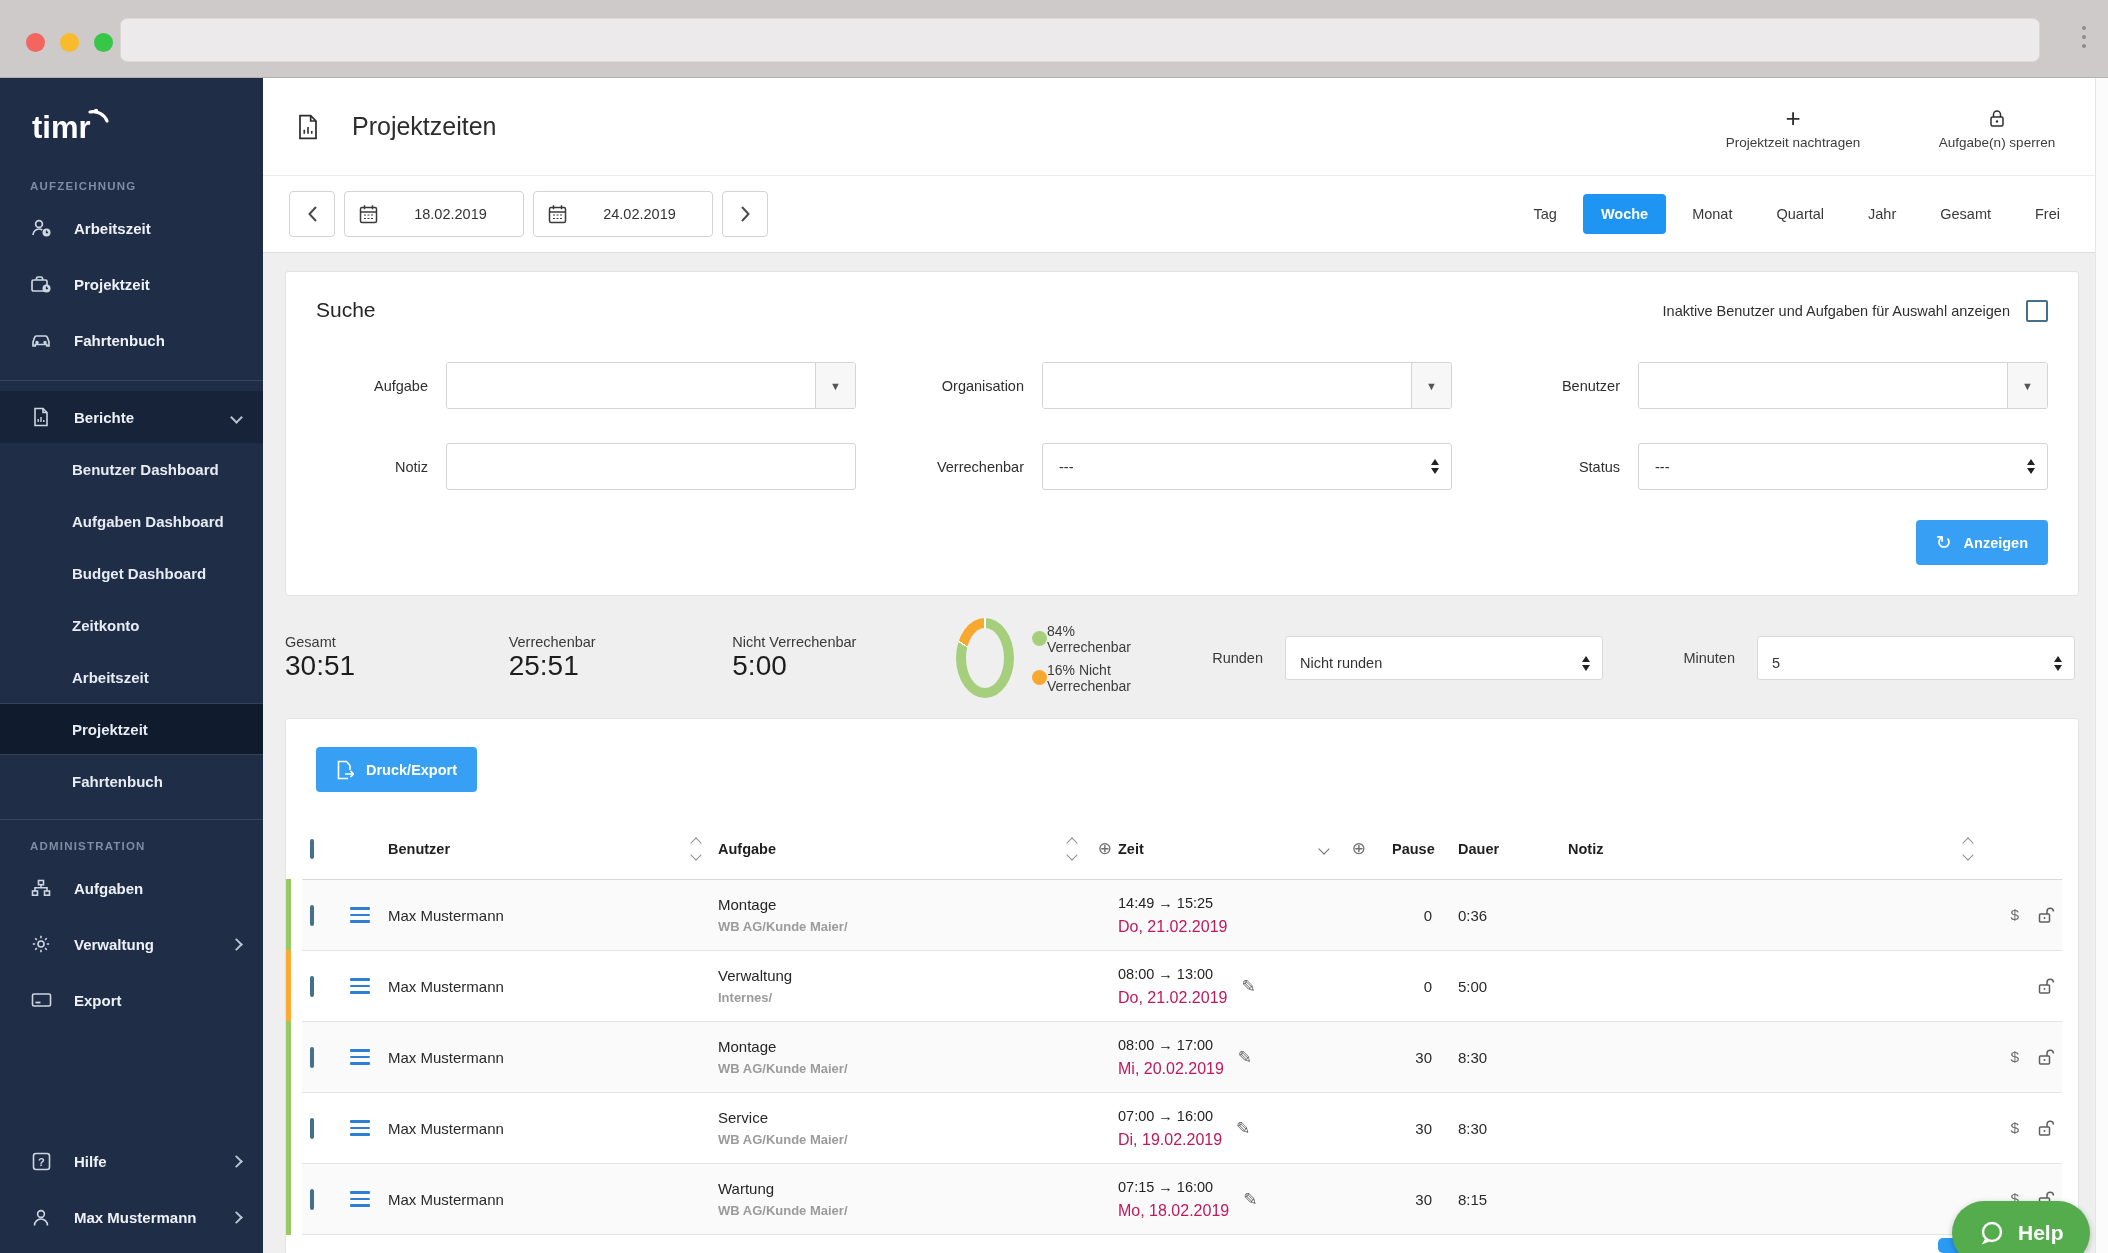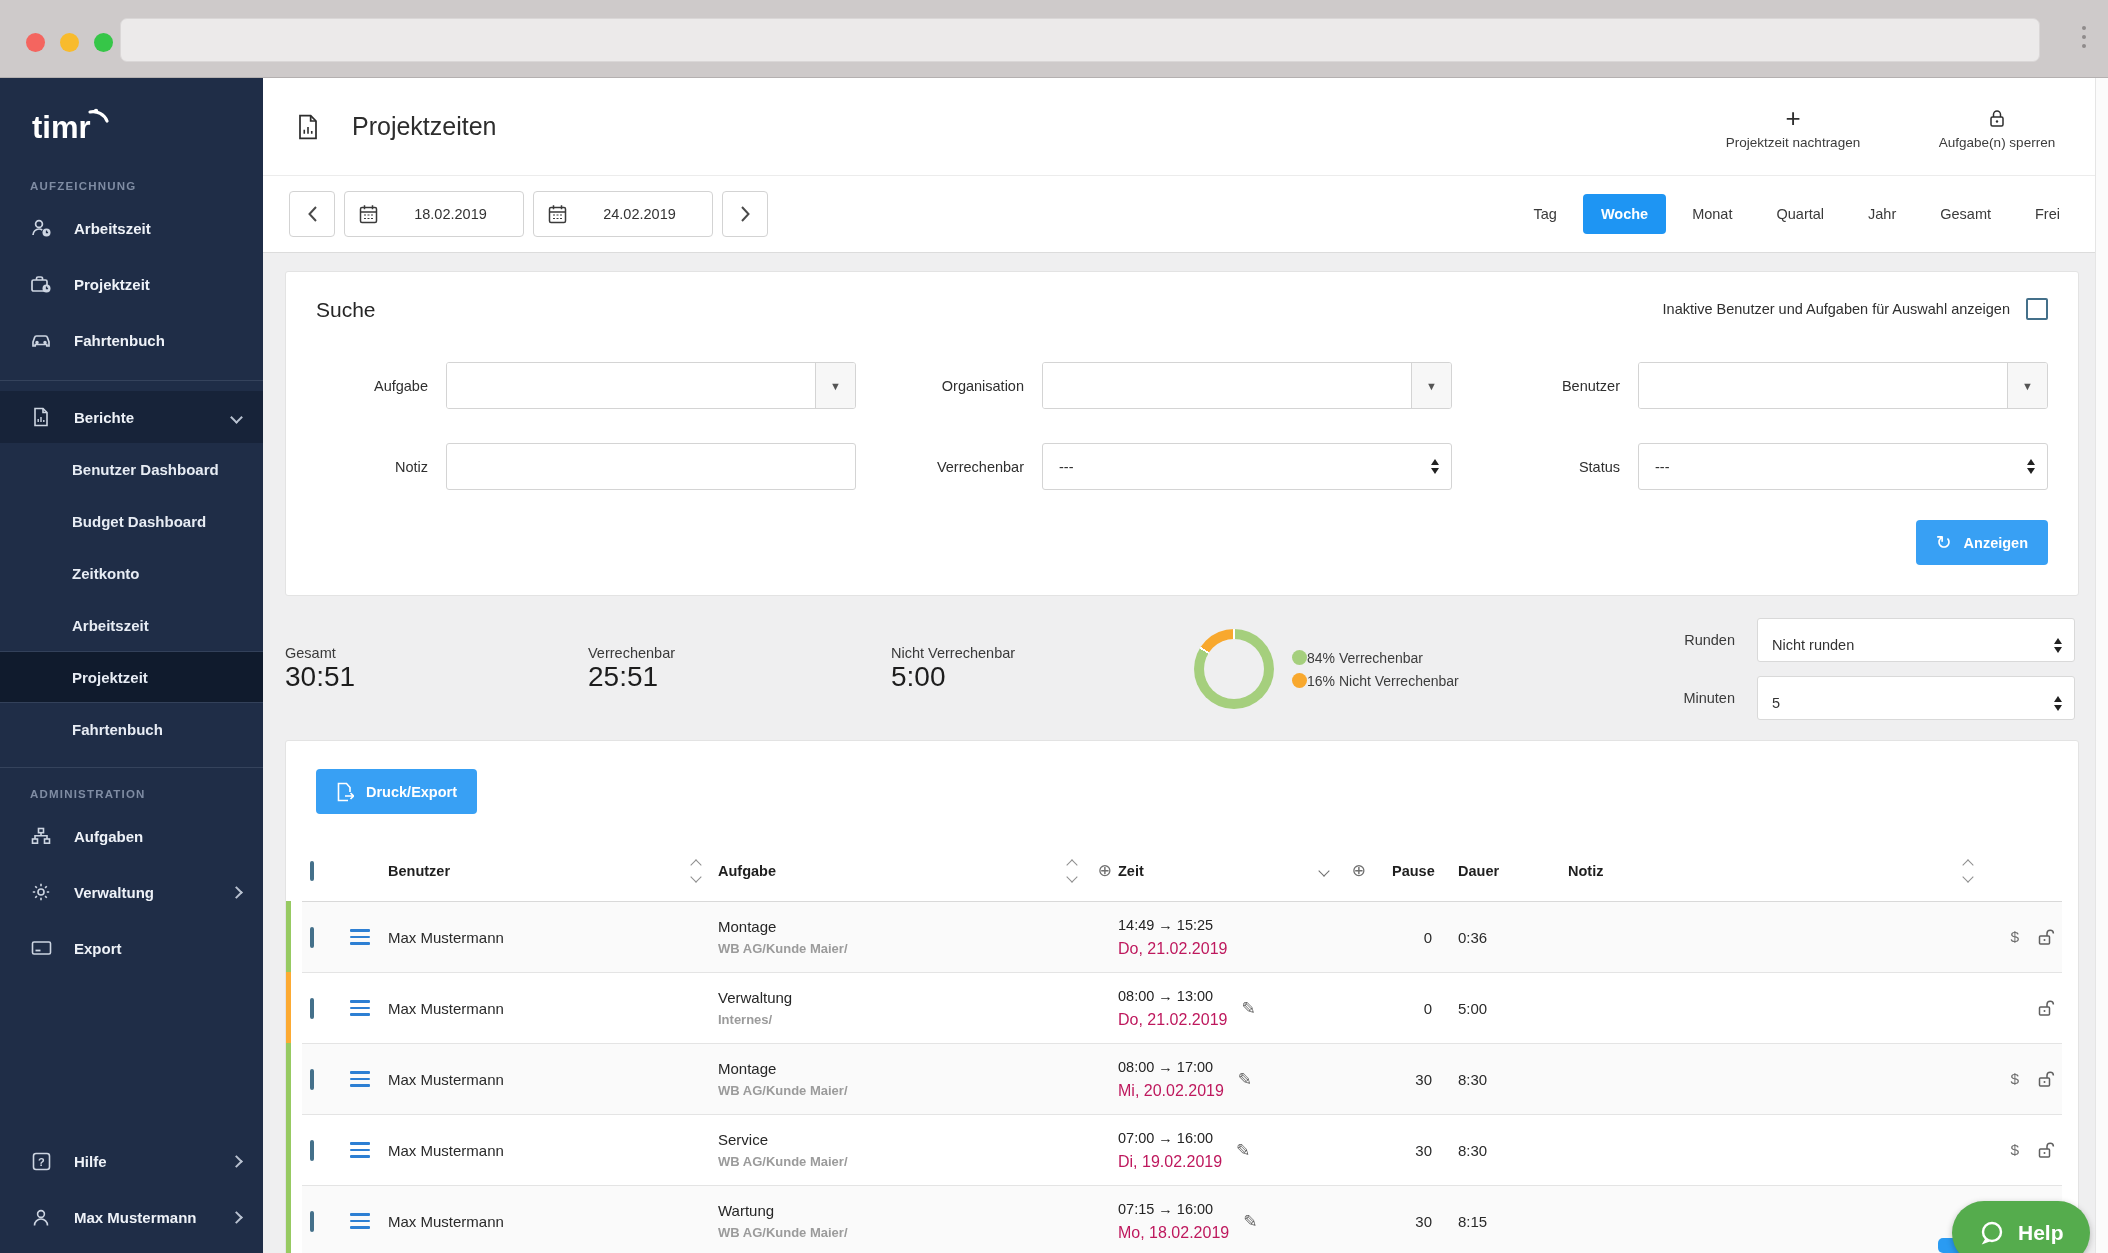--- a/index.html
+++ b/index.html
@@ -48,21 +48,21 @@
   .date-field .val { flex:1; text-align:center; font-size:14.5px; }
   .tabs { margin-left:auto; display:flex; align-items:center; gap:8px; }
   .tab { padding:12px 18px; font-size:14.5px; color:#3a3a3a; border-radius:4px; cursor:pointer; }
   .tab.active { background:#1e95f3; color:#fff; font-weight:bold;text-align:right; }
 
   .content { flex:1; padding:18px 29px 0 22px; overflow:hidden; }
   .card { background:#fff; border:1px solid #e3e3e3; border-radius:3px; }
 
   
   .search-card { padding:26px 30px 30px; }
-  .search-top { display:flex; align-items:flex-start; }
+  .search-top { display:flex; align-items:flex-end; }
   .search-title { font-size:21px; color:#262626; }
   .inactive-wrap { margin-left:auto; display:flex; align-items:center; gap:16px; font-size:14.5px; color:#2f2f2f; }
   .checkbox { width:22px; height:22px; border:2px solid #44708a; border-radius:2px; background:#fff; cursor:pointer; flex:none; }
   .form-grid { display:grid; grid-template-columns:repeat(3,1fr); column-gap:56px; row-gap:34px; margin-top:40px; }
   .field-row { display:flex; align-items:center; }
   .field-label { width:112px; text-align:right; margin-right:18px; font-size:14.5px; color:#2f2f2f; flex:none; }
   .combo { flex:1; height:47px; border:1px solid #d4d4d4; border-radius:3px; background:#fff; display:flex; overflow:hidden; }
   .combo input { flex:1; border:none; outline:none; font-size:14.5px; padding:0 12px; font-family:inherit; }
   .combo .dd { width:40px; border-left:1px solid #d4d4d4; background:#f7f7f7; display:flex; align-items:center; justify-content:center; color:#555; font-size:11px; cursor:pointer; }
   .text-input { flex:1; height:47px; border:1px solid #d4d4d4; border-radius:3px; padding:0 12px; font-size:14.5px; outline:none; font-family:inherit; }
@@ -80,21 +80,21 @@
   .sum-label { font-size:14.5px; color:#3a3a3a; }
   .sum-value { font-size:28px; color:#1d1d1d; font-weight:500; }
   .donut-wrap { display:flex; align-items:center; gap:18px; }
   .donut { width:80px; height:80px; border-radius:50%; position:relative;
     background:conic-gradient(#fff 0 0.4%, #a5cf7d 0.4% 83.6%, #fff 83.6% 84.4%, #f8a82e 84.4% 99.6%, #fff 99.6% 100%); }
   .donut::after { content:""; position:absolute; inset:10px; border-radius:50%; background:#efeff0; }
   .legend { display:flex; flex-direction:column; gap:7px; }
   .legend-row { display:flex; align-items:center; gap:0; font-size:14px; color:#3d3d3d; }
   .dot { width:15px; height:15px; border-radius:50%; flex:none; }
   .dot.g { background:#a5cf7d; } .dot.o { background:#f8a82e; }
-  .round-box { margin-left:auto; display:flex; flex-direction:column; gap:14px; }
+  .round-box { margin-left:auto; display:flex; flex-direction:row; gap:22px; }
   .round-row { display:flex; align-items:center; }
   .round-label { width:110px; text-align:right; margin-right:22px; font-size:14.5px; color:#3a3a3a; }
   .round-select { width:318px; height:44px; background:#fff; border:1px solid #d9d9d9; border-radius:3px; display:flex; align-items:center; padding:10px 12px 0 14px; font-size:14.5px; color:#333; cursor:pointer; }
 
   
   .table-card { padding:28px 16px 24px; margin-bottom:0; }
   .grid-row { display:grid; grid-template-columns:48px 38px 330px 400px 252px 88px 110px 1fr 112px; align-items:center; }
   .thead { height:62px; border-bottom:1px solid #d9d9d9; font-size:14.5px; font-weight:bold; color:#1f1f1f; }
   .sort { display:flex; flex-direction:column; gap:4px; }
   .sort .c { width:8px; height:8px; border-right:1.6px solid #8e8e8e; border-bottom:1.6px solid #8e8e8e; }
@@ -203,20 +203,23 @@
         </svg>
       </span>
       <span>Berichte</span>
       <span class="chev down"></span>
     </div>
 
     <div class="sub-item">
         <span>Benutzer Dashboard</span>
       </div>
     <div class="sub-item">
+        <span>Aufgaben Dashboard</span>
+      </div>
+    <div class="sub-item">
         <span>Budget Dashboard</span>
       </div>
     <div class="sub-item">
         <span>Zeitkonto</span>
       </div>
     <div class="sub-item">
         <span>Arbeitszeit</span>
       </div>
     <div class="sub-item active">
         <span>Projektzeit</span>

